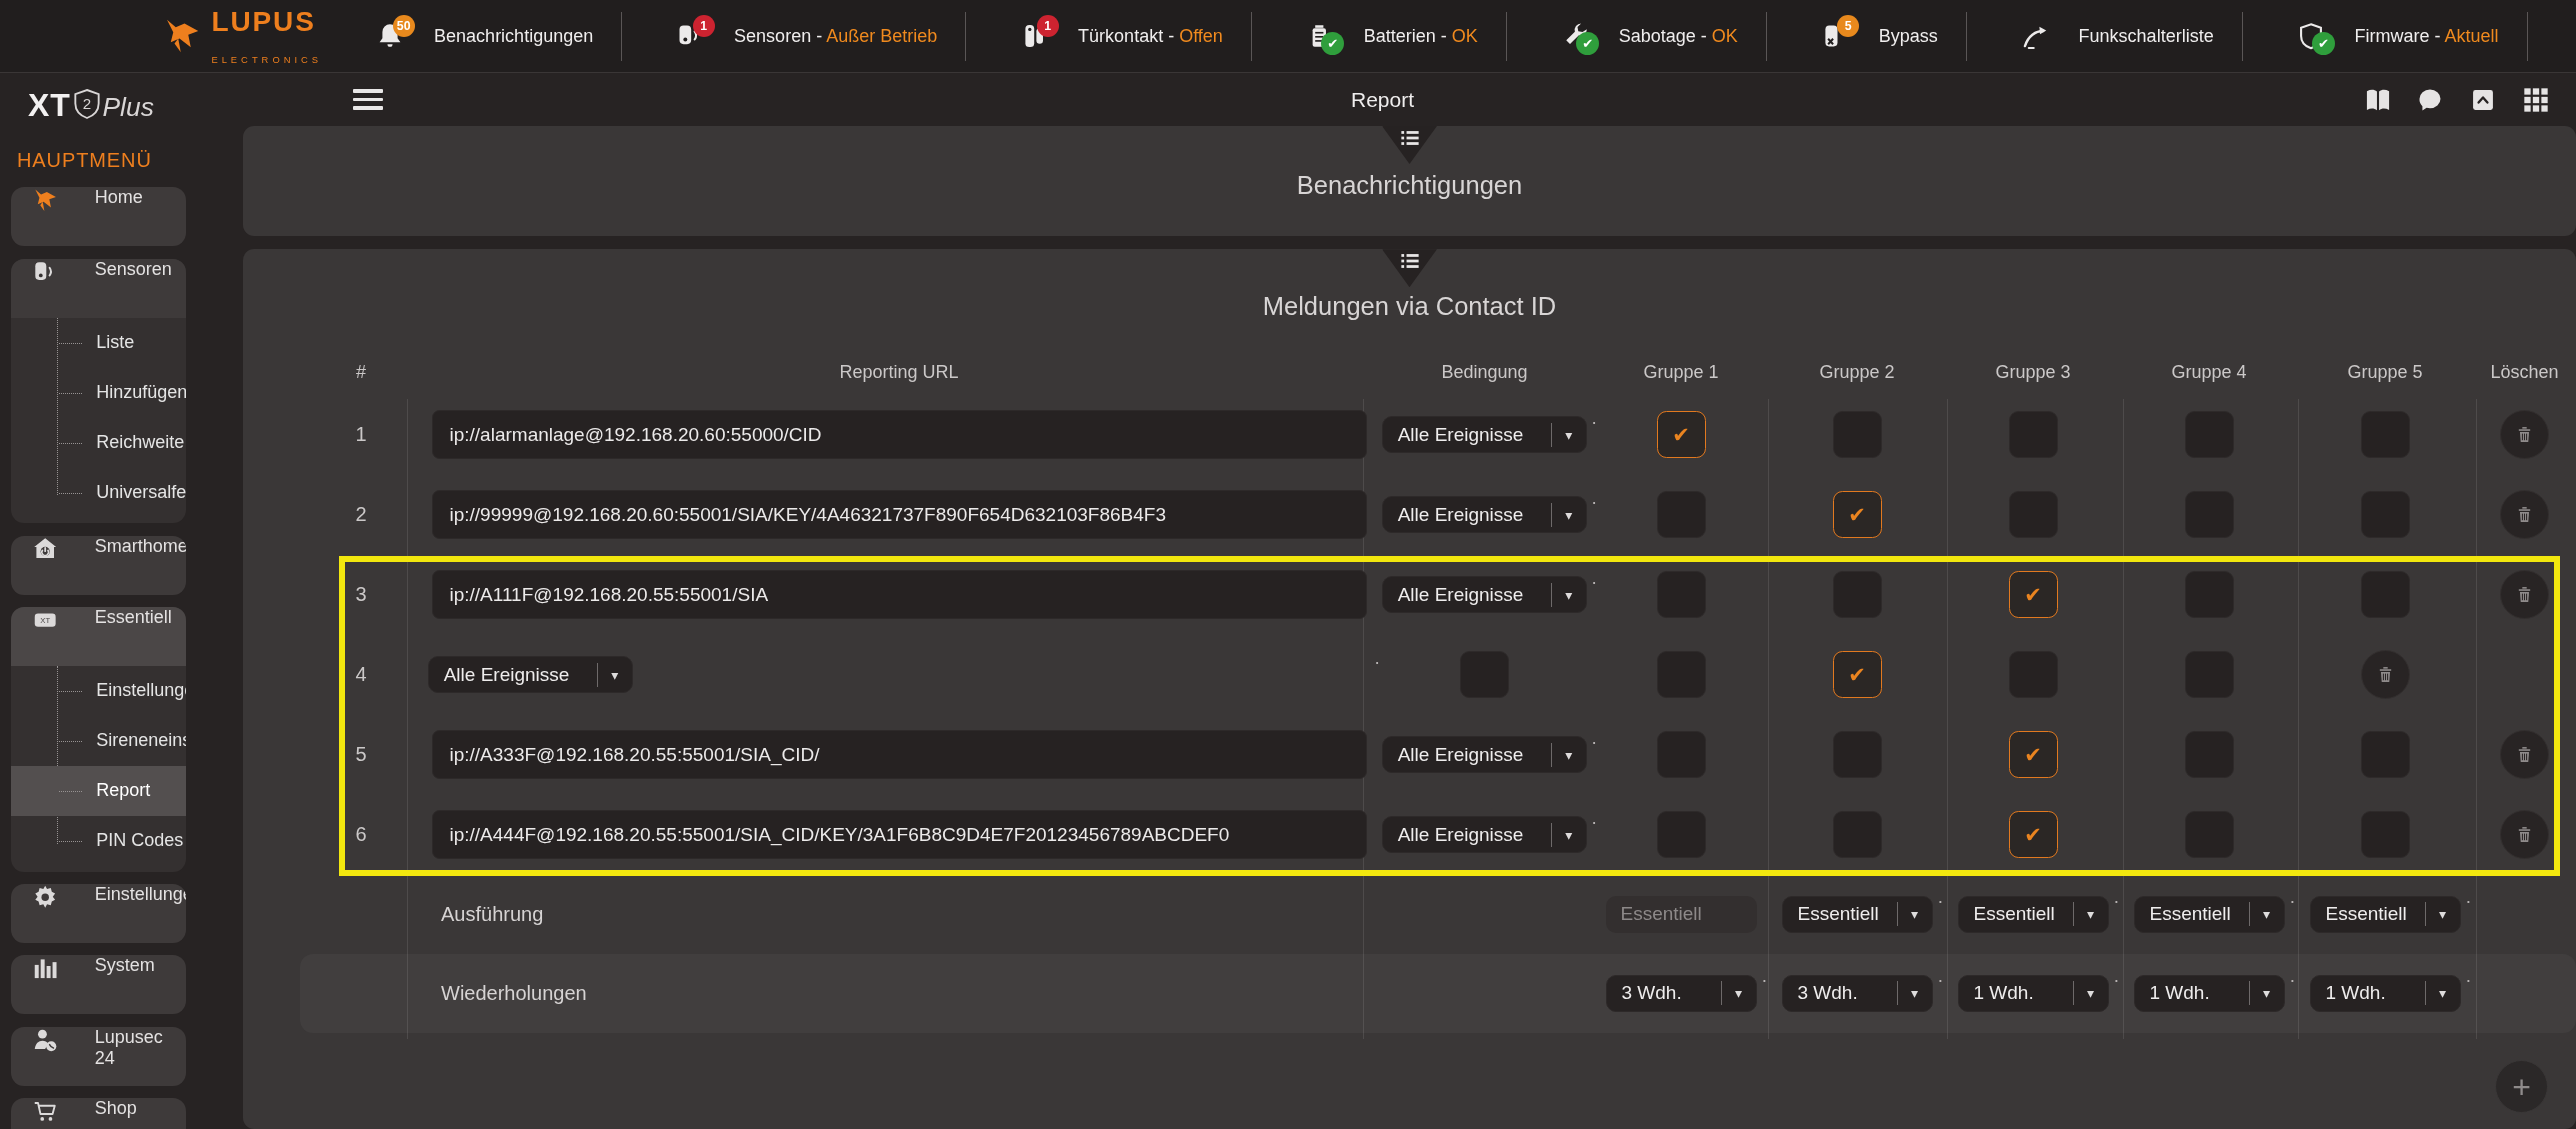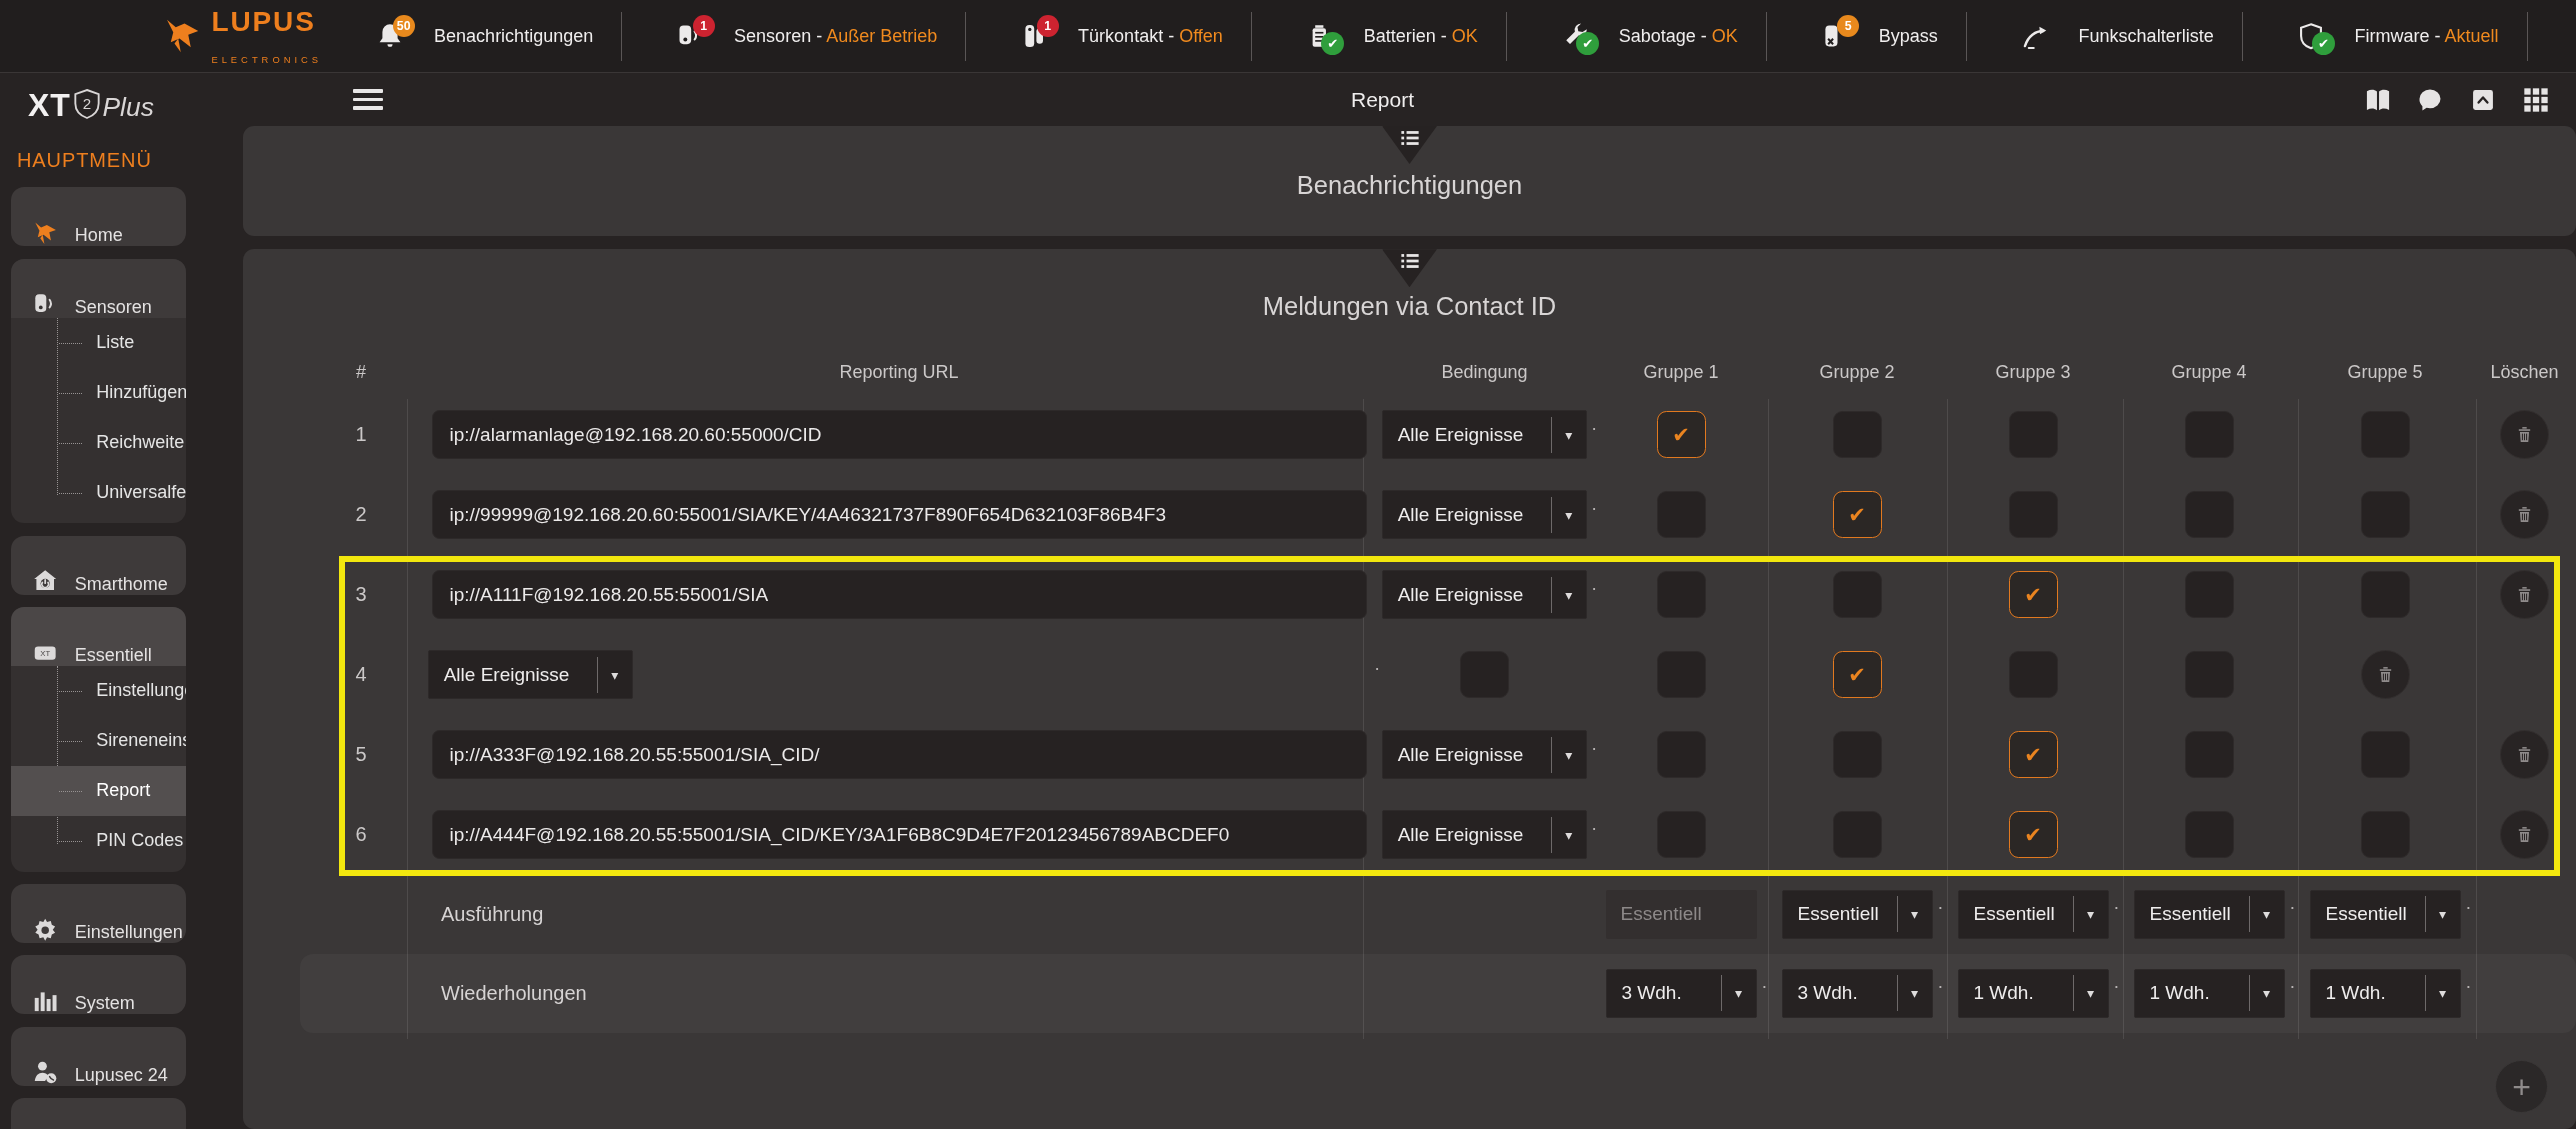--- a/index.html
+++ b/index.html
@@ -48,21 +48,21 @@
   .brand { display:flex; align-items:baseline; margin:3.8px 0 0 28px; height:42px; }
   .brand-xt { font-size:32px; font-weight:bold; color:#f2f0f0; letter-spacing:0.9px; }
   .brand-shield { position:relative; top:3.8px; margin:0 1.9px; }
   .brand-plus { font-size:26.4px; font-style:italic; color:#d9d6d6; }
   .menu-label { color:#ee7f1e; font-size:20px; letter-spacing:0.9px; margin:23px 0 15px 17px; }
 
   .s-single, .s-group { margin:0 2.8px 12.3px 11.3px; border-radius:13.2px; overflow:hidden; }
   .s-single { background:#3e3a3a; }
   .s-group  { background:#343030; }
   .s-btn {
-    height:59px; display:flex; align-items:flex-end; gap:16px; padding-left:21px;
+    height:59px; display:flex; align-items:flex-start; gap:36px; padding-left:21px;
     font-size:18px; color:#e4e2e2; cursor:pointer; background:#3e3a3a;
   }
   .s-btn.active { background:#4b4747; }
   .s-btn .s-icon { width:26.4px; height:26.4px; color:#dcdada; flex:0 0 auto; }
   .s-btn .s-icon.orange { color:#ee7f1e; }
   .submenu { position:relative; padding-bottom:5.7px; }
   .submenu::before {
     content:""; position:absolute; left:46px; top:0; bottom:28px;
     border-left:1.9px dotted #979393;
   }
@@ -124,21 +124,21 @@
   .data-row { height:80px; }
   .row-num { text-align:center; font-size:20px; color:#cbc8c8; }
   .url-input {
     width:935px; height:49px; background:#262222; border:0.9px solid #2d2929; border-radius:7.6px;
     color:#eceaea; font-size:19px; padding:0 17px; outline:none;
     font-family:"Liberation Sans","DejaVu Sans",sans-serif; font-weight:300;
   }
   .cell { position:relative; display:flex; align-items:center; justify-content:center; }
   .cell-bed { justify-content:flex-start; padding-left:5.7px; }
   .dd {
-    height:49px; background:#262222; border:0.9px solid #2d2929; border-radius:2px;
+    height:37px; background:#262222; border:0.9px solid #2d2929; border-radius:10px;
     display:flex; align-items:center; cursor:pointer; color:#efeded; font-size:19px;justify-content:center;
   }
   .dd .dd-label { flex:1; padding:0 9.4px 0 15px; white-space:nowrap; }
   .dd .dd-div { width:0.9px; align-self:stretch; background:#6e6a6a; margin:5.7px 0; }
   .dd .dd-arrow { width:34px; text-align:center; font-size:14px; color:#dedcdc; }
   .dd-bed { width:205px; }
   .dd-sm  { width:151px; }
   .dd.disabled {
     background:#332f2f; border:none; color:#8d8989; cursor:default; width:151px;
   }

